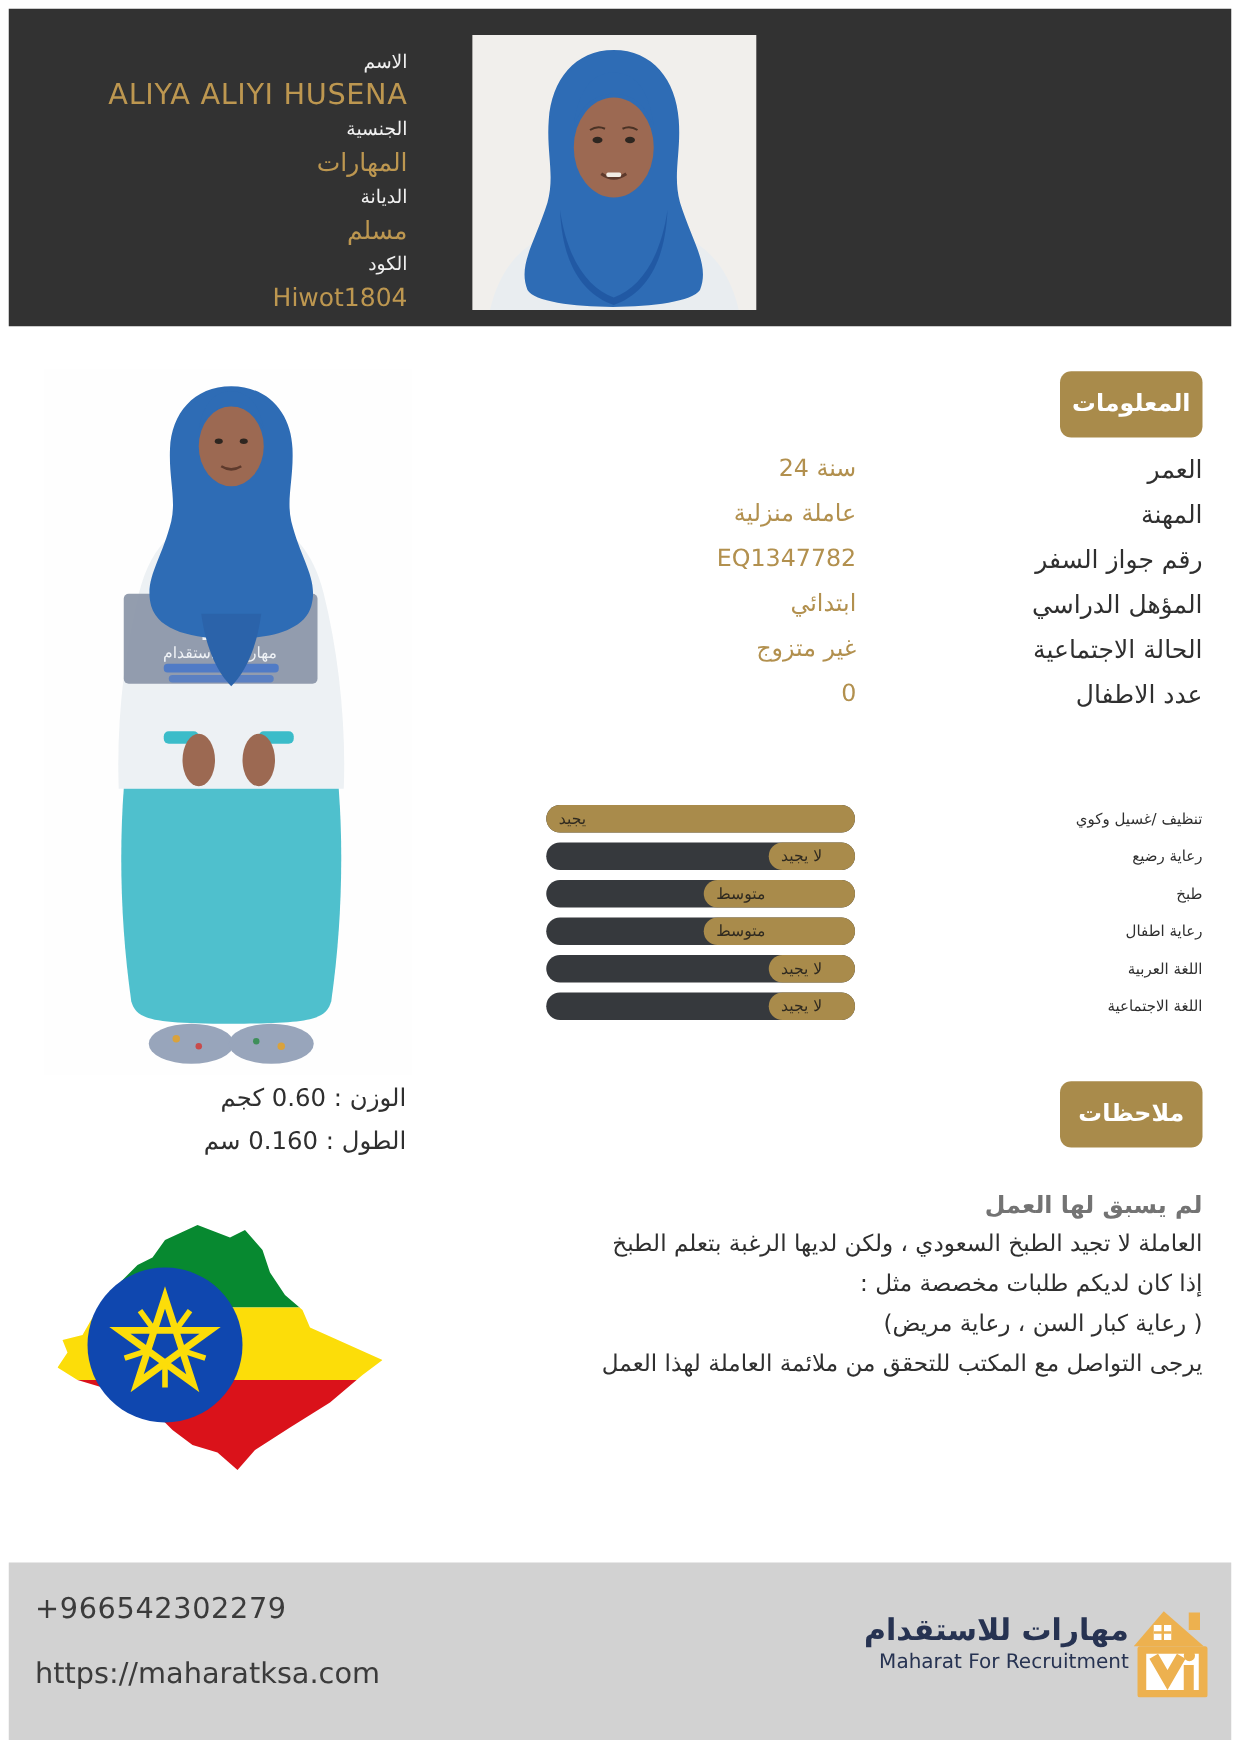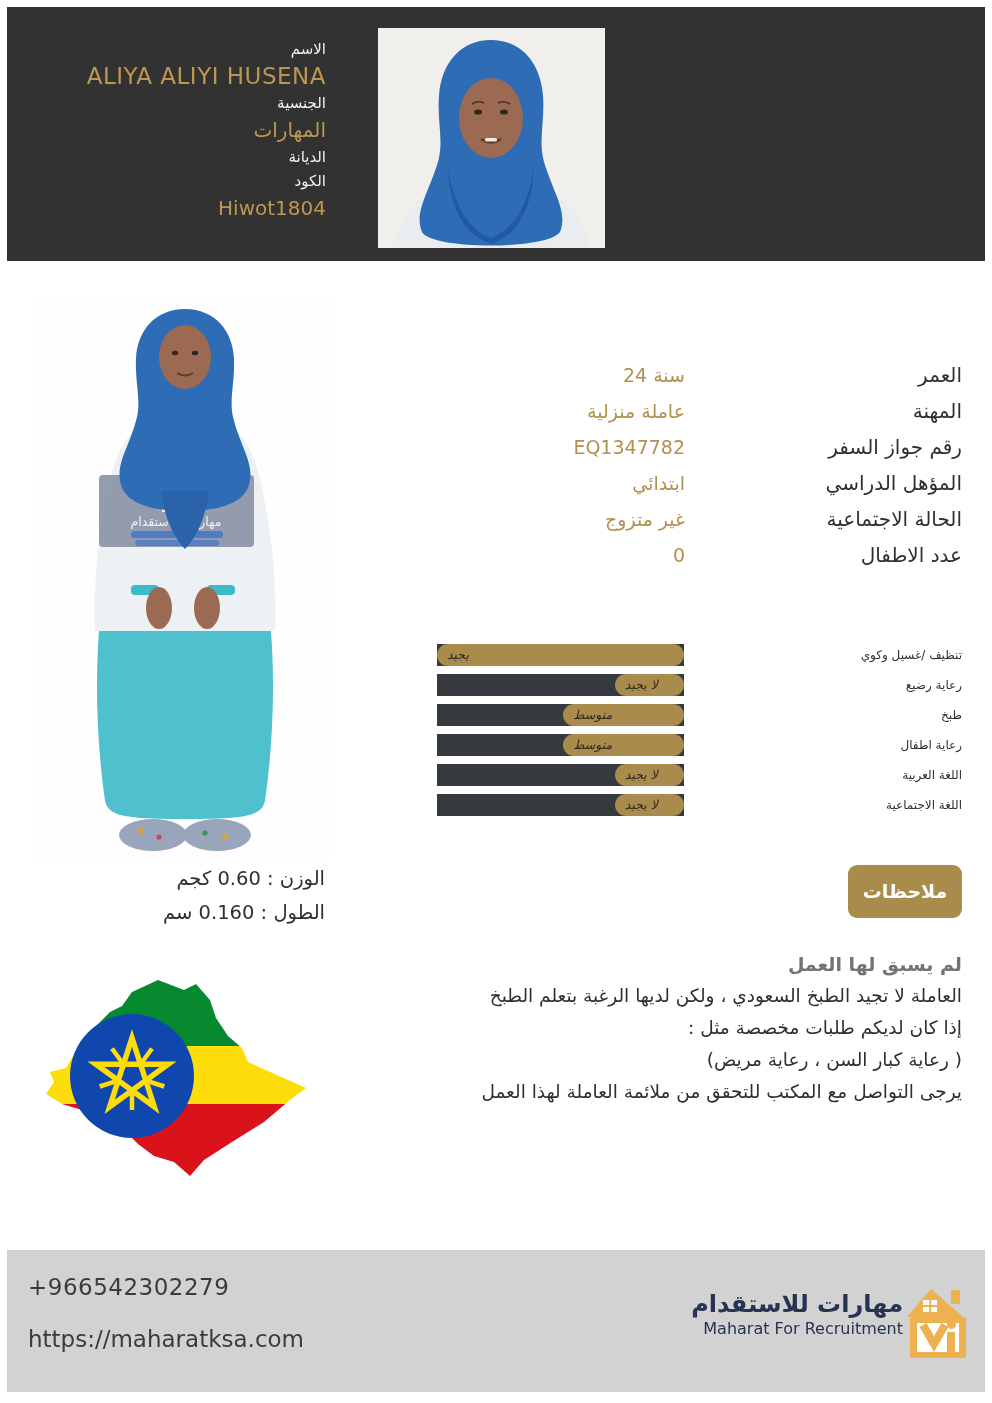--- a/index.html
+++ b/index.html
@@ -21,21 +21,21 @@
   
   .info-rows{position:absolute;top:357px;right:30px;width:655px;direction:rtl;}
   .info-row{display:flex;justify-content:space-between;align-items:center;height:36px;}
   .info-label{font-size:20px;color:#2f2f2f;}
   .info-value{flex:0 0 378px;text-align:right;font-size:19px;color:#b2904e;direction:ltr;}
 
   
   .skill-rows{position:absolute;left:437px;right:30px;top:640px;}
   .skill-row{position:relative;height:30px;}
   .skill-label{position:absolute;right:0;top:0;line-height:30px;font-size:12px;color:#2f2f2f;direction:rtl;}
-  .bar{position:absolute;left:0;top:4px;width:247px;height:22px;border-radius:0;background:#36393d;font-style:italic;}
+  .bar{position:absolute;left:0;top:4px;width:247px;height:22px;border-radius:11px;background:#36393d;}
   .bar-fill{position:absolute;right:0;top:0;bottom:0;border-radius:11px;background:#a98b4b;}
   .bar-text{position:absolute;left:10px;top:0;line-height:22px;font-size:12.5px;color:#2f2a20;
             direction:rtl;white-space:nowrap;}
 
   
   .meas{position:absolute;left:35px;top:862px;width:290px;text-align:right;direction:ltr;
         font-size:19.5px;line-height:34px;color:#2f2f2f;}
 
   
   .notes{position:absolute;top:948px;right:30px;width:600px;direction:rtl;text-align:right;
@@ -60,20 +60,21 @@
 
 <div class="page">
 
   <div class="hdr">
     <div class="hdr-info">
       <div class="hdr-label">الاسم</div>
       <div class="hdr-value name">ALIYA ALIYI HUSENA</div>
       <div class="hdr-label">الجنسية</div>
       <div class="hdr-value">المهارات</div>
       <div class="hdr-label">الديانة</div>
+      <div class="hdr-value">مسلم</div>
       <div class="hdr-label">الكود</div>
       <div class="hdr-value">Hiwot1804</div>
     </div>
     <div class="hdr-photo">
       <svg width="227" height="220" viewBox="0 0 227 220">
         <rect width="227" height="220" fill="#f1efec"></rect>
         <path d="M14,220 C24,176 52,158 86,152 L141,152 C175,158 203,176 213,220 Z" fill="#e9edf0"></path>
         <path d="M113,12 C82,12 63,36 61,68 C59,94 66,112 60,134 C50,166 36,184 44,204 C54,222 170,222 182,204 C190,184 176,166 166,134 C160,112 167,94 165,68 C163,36 144,12 113,12 Z" fill="#2e6cb5"></path>
         <path d="M70,140 C76,180 92,202 113,210 C134,202 150,180 156,140 C154,186 136,208 113,216 C90,208 72,186 70,140 Z" fill="#1e55a0" opacity="0.8"></path>
         <ellipse cx="113" cy="90" rx="32" ry="40" fill="#9c6952"></ellipse>
@@ -122,20 +123,21 @@
 
       <ellipse cx="118" cy="540" rx="34" ry="16" fill="#98a5bb"></ellipse>
       <ellipse cx="182" cy="540" rx="34" ry="16" fill="#98a5bb"></ellipse>
       <circle cx="106" cy="536" r="3" fill="#d9a23c"></circle>
       <circle cx="124" cy="542" r="2.6" fill="#c84b4b"></circle>
       <circle cx="170" cy="538" r="2.6" fill="#3f8f5a"></circle>
       <circle cx="190" cy="542" r="3" fill="#d9a23c"></circle>
     </svg>
   </div>
 
+  <div class="badge" style="top:297px;">المعلومات</div>
   <div class="info-rows">
     <div class="info-row">
       <span class="info-label">العمر</span>
       <span class="info-value">24 سنة</span>
     </div>
     <div class="info-row">
       <span class="info-label">المهنة</span>
       <span class="info-value">عاملة منزلية</span>
     </div>
     <div class="info-row">

